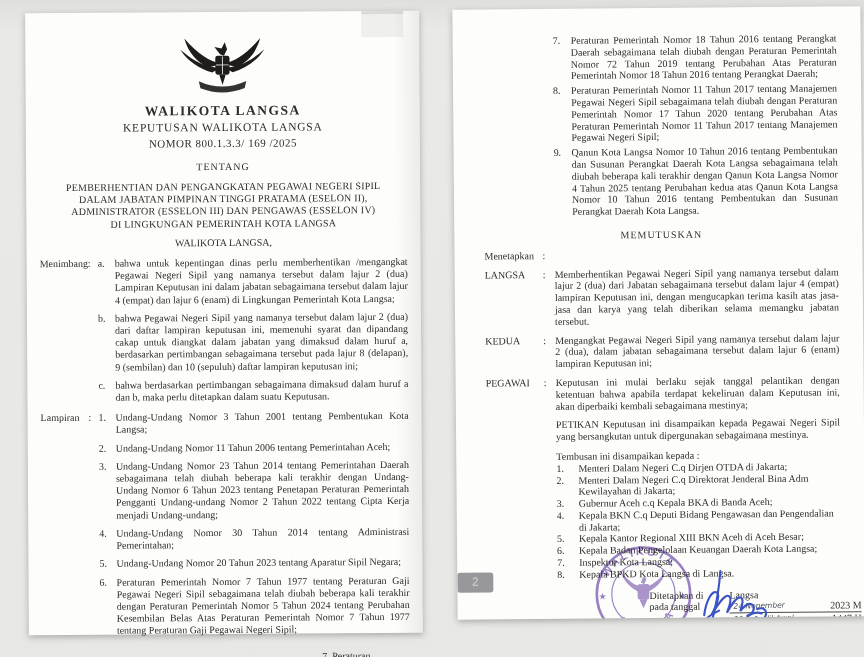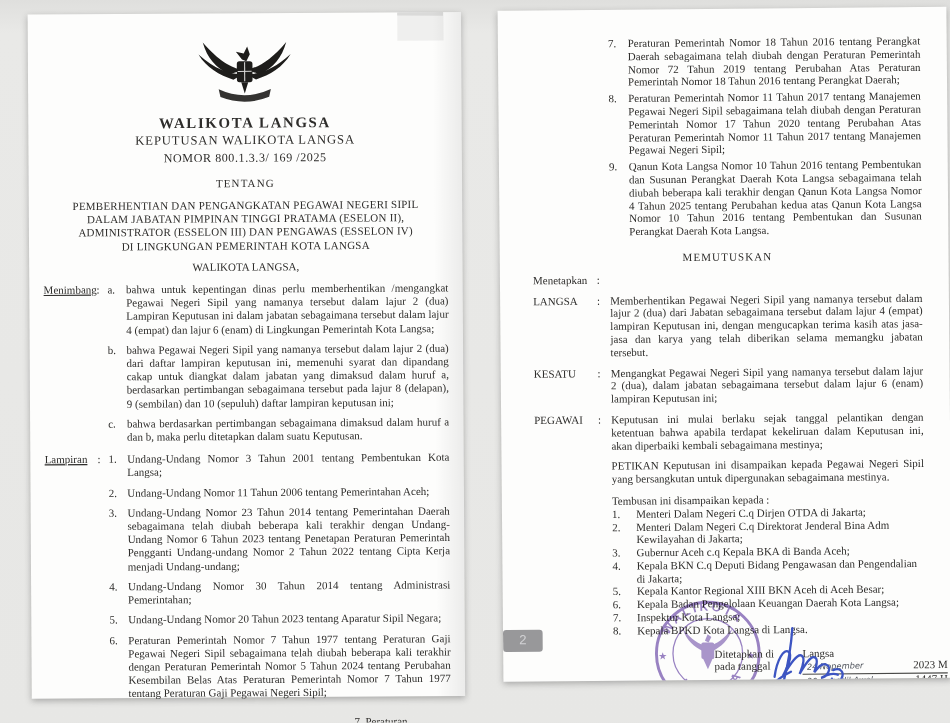--- a/index.html
+++ b/index.html
@@ -21,21 +21,21 @@
   .inner1{position:relative;padding:16px 13px 0 13px;font-size:10px;line-height:12.2px;}
   .inner2{position:relative;padding:26px 24px 0 30px;font-size:10px;line-height:11.8px;height:584px;box-sizing:border-box;}
   .emblem{text-align:center;margin:4px 0 2px 0;}
   .h-org{text-align:center;font-weight:bold;font-size:13.5px;letter-spacing:1.5px;margin-top:2px;}
   .h-doc{text-align:center;font-size:11.5px;letter-spacing:.8px;margin-top:4px;}
   .h-num{text-align:center;font-size:11px;letter-spacing:.5px;margin-top:3px;}
   .h-tentang{text-align:center;font-size:10px;letter-spacing:1px;margin-top:12px;}
   .h-title{text-align:center;font-size:10px;letter-spacing:.2px;margin-top:8px;}
   .h-salut{text-align:center;font-size:10px;margin-top:7px;}
   .row{display:flex;align-items:flex-start;}
-  .lbl{width:48px;flex:none;text-decoration:underline;}
+  .lbl{width:48px;flex:none;}
   .col{width:10px;flex:none;}
   .body-col{flex:1;min-width:0;}
   .itm{display:flex;align-items:flex-start;}
   .itm + .itm{margin-top:6px;}
   .mk{width:17px;flex:none;}
   .tx{flex:1;text-align:justify;}
   .sec{margin-top:8px;}
   .cont-line{text-align:right;padding-right:22px;margin-top:14px;font-size:10px;}
   
   .lbl2{width:58px;flex:none;}
@@ -190,21 +190,21 @@
         <span class="col2">:</span>
         <span class="tx"></span>
       </div>
 
       <div class="row dec">
         <span class="lbl2">LANGSA</span>
         <span class="col2">:</span>
         <span class="tx">Memberhentikan Pegawai Negeri Sipil yang namanya tersebut dalam lajur 2 (dua) dari Jabatan sebagaimana tersebut dalam lajur 4 (empat) lampiran Keputusan ini, dengan mengucapkan terima kasih atas jasa-jasa dan karya yang telah diberikan selama memangku jabatan tersebut.</span>
       </div>
       <div class="row dec">
-        <span class="lbl2">KESATU</span>
+        <span class="lbl2">KEDUA</span>
         <span class="col2">:</span>
         <span class="tx">Mengangkat Pegawai Negeri Sipil yang namanya tersebut dalam lajur 2 (dua), dalam jabatan sebagaimana tersebut dalam lajur 6 (enam) lampiran Keputusan ini;</span>
       </div>
       <div class="row dec">
         <span class="lbl2">PEGAWAI</span>
         <span class="col2">:</span>
         <span class="tx">Keputusan ini mulai berlaku sejak tanggal pelantikan dengan ketentuan bahwa apabila terdapat kekeliruan dalam Keputusan ini, akan diperbaiki kembali sebagaimana mestinya;</span>
       </div>
 
       <div class="row petikan">

